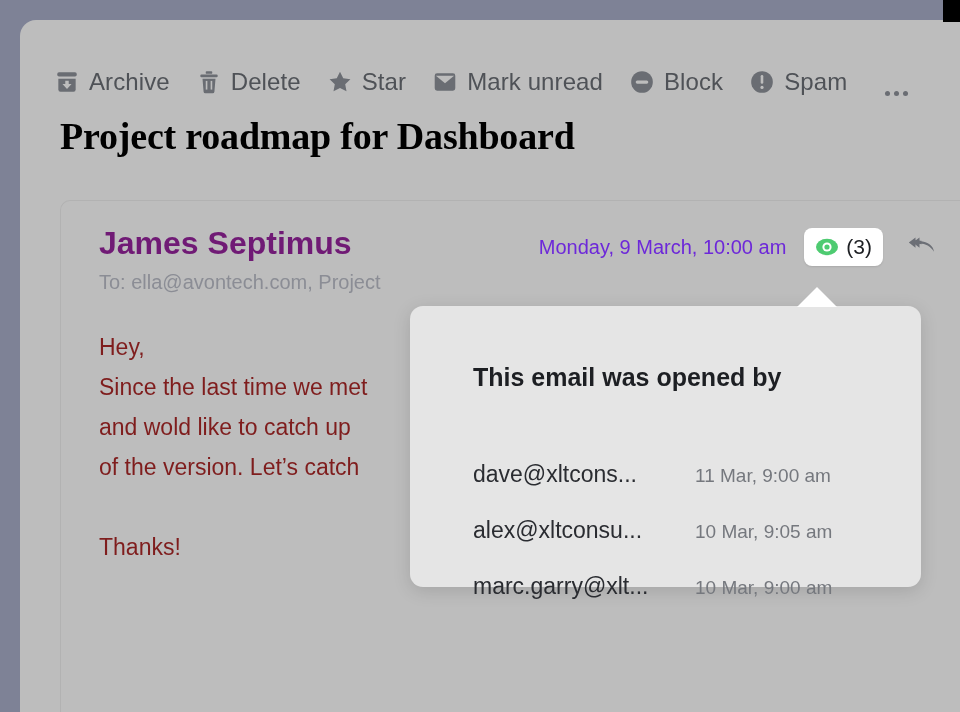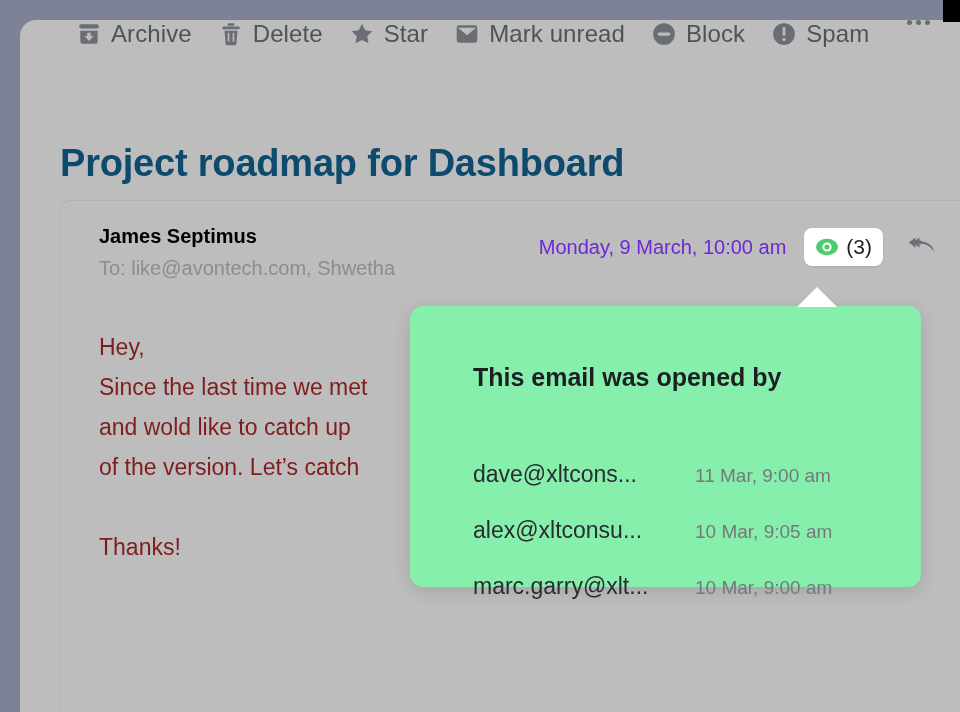--- a/index.html
+++ b/index.html
@@ -39,22 +39,22 @@
   }
 
   
   #toolbar {
     position: absolute;
     left: 0;
     top: 0;
     right: 0;
     height: 76px;
     display: flex;
-    align-items: flex-start;
-    padding-left: 56px;
+    align-items: flex-end;
+    padding-left: 34px;
     box-sizing: border-box;
   }
   .tool-btn {
     display: flex;
     align-items: center;
     gap: 9px;
     margin-right: 26px;
     cursor: pointer;
     user-select: none;
   }
@@ -83,26 +83,27 @@
     width: 5px;
     height: 5px;
     border-radius: 50%;
     background: #6a6d73;
   }
 
   
   #subject {
     position: absolute;
     left: 40px;
-    top: 122px;
+    top: 94px;
     font-size: 38px;
     font-weight: bold;
-    color: #0c4a6e;
+    color: #000000;
     letter-spacing: -0.2px;
     white-space: nowrap;
+    font-family: Liberation Serif, serif;
   }
 
   
   #message-panel {
     position: absolute;
     left: 40px;
     top: 180px;
     right: 0;
     bottom: 0;
     border: 1px solid #b2b2b2;
@@ -115,23 +116,23 @@
   #msg-header {
     position: relative;
     height: 96px;
   }
   #sender-block {
     position: absolute;
     left: 38px;
     top: 24px;
   }
   #sender-name {
-    font-size: 20px;
+    font-size: 32px;
     font-weight: bold;
-    color: #000000;
+    color: #701a75;
     white-space: nowrap;
   }
   #recipients {
     margin-top: 9px;
     font-size: 20px;
     color: #8b8d95;
     white-space: nowrap;
   }
 
   #meta-block {
@@ -190,21 +191,21 @@
     white-space: pre;
   }
 
   
   #popover {
     position: absolute;
     left: 390px;
     top: 286px;
     width: 511px;
     height: 281px;
-    background: #86efac;
+    background: #e5e5e5;
     border-radius: 13px;
     box-shadow: 0 4px 18px rgba(0,0,0,0.13);
     z-index: 40;
   }
   #popover-tail {
     position: absolute;
     top: -19px;
     left: 387px;
     width: 0;
     height: 0;
@@ -317,21 +318,21 @@
   </div>
 
   <div id="subject">Project roadmap for Dashboard</div>
 
   <div id="message-panel">
 
     <div id="msg-header">
 
       <div id="sender-block">
         <div id="sender-name">James Septimus</div>
-        <div id="recipients">To: like@avontech.com, Shwetha</div>
+        <div id="recipients">To: ella@avontech.com, Project</div>
       </div>
 
       <div id="meta-block">
         <span id="sent-date">Monday, 9 March, 10:00 am</span>
 
         <div id="read-badge">
           <svg id="eye-icon" width="24" height="24" viewBox="0 0 24 24">
             <ellipse cx="12" cy="12" rx="11" ry="8.2" fill="#4ecb71"></ellipse>
             <circle cx="12" cy="12" r="4.6" fill="#ffffff"></circle>
             <circle cx="12" cy="12" r="2.6" fill="#4ecb71"></circle>

